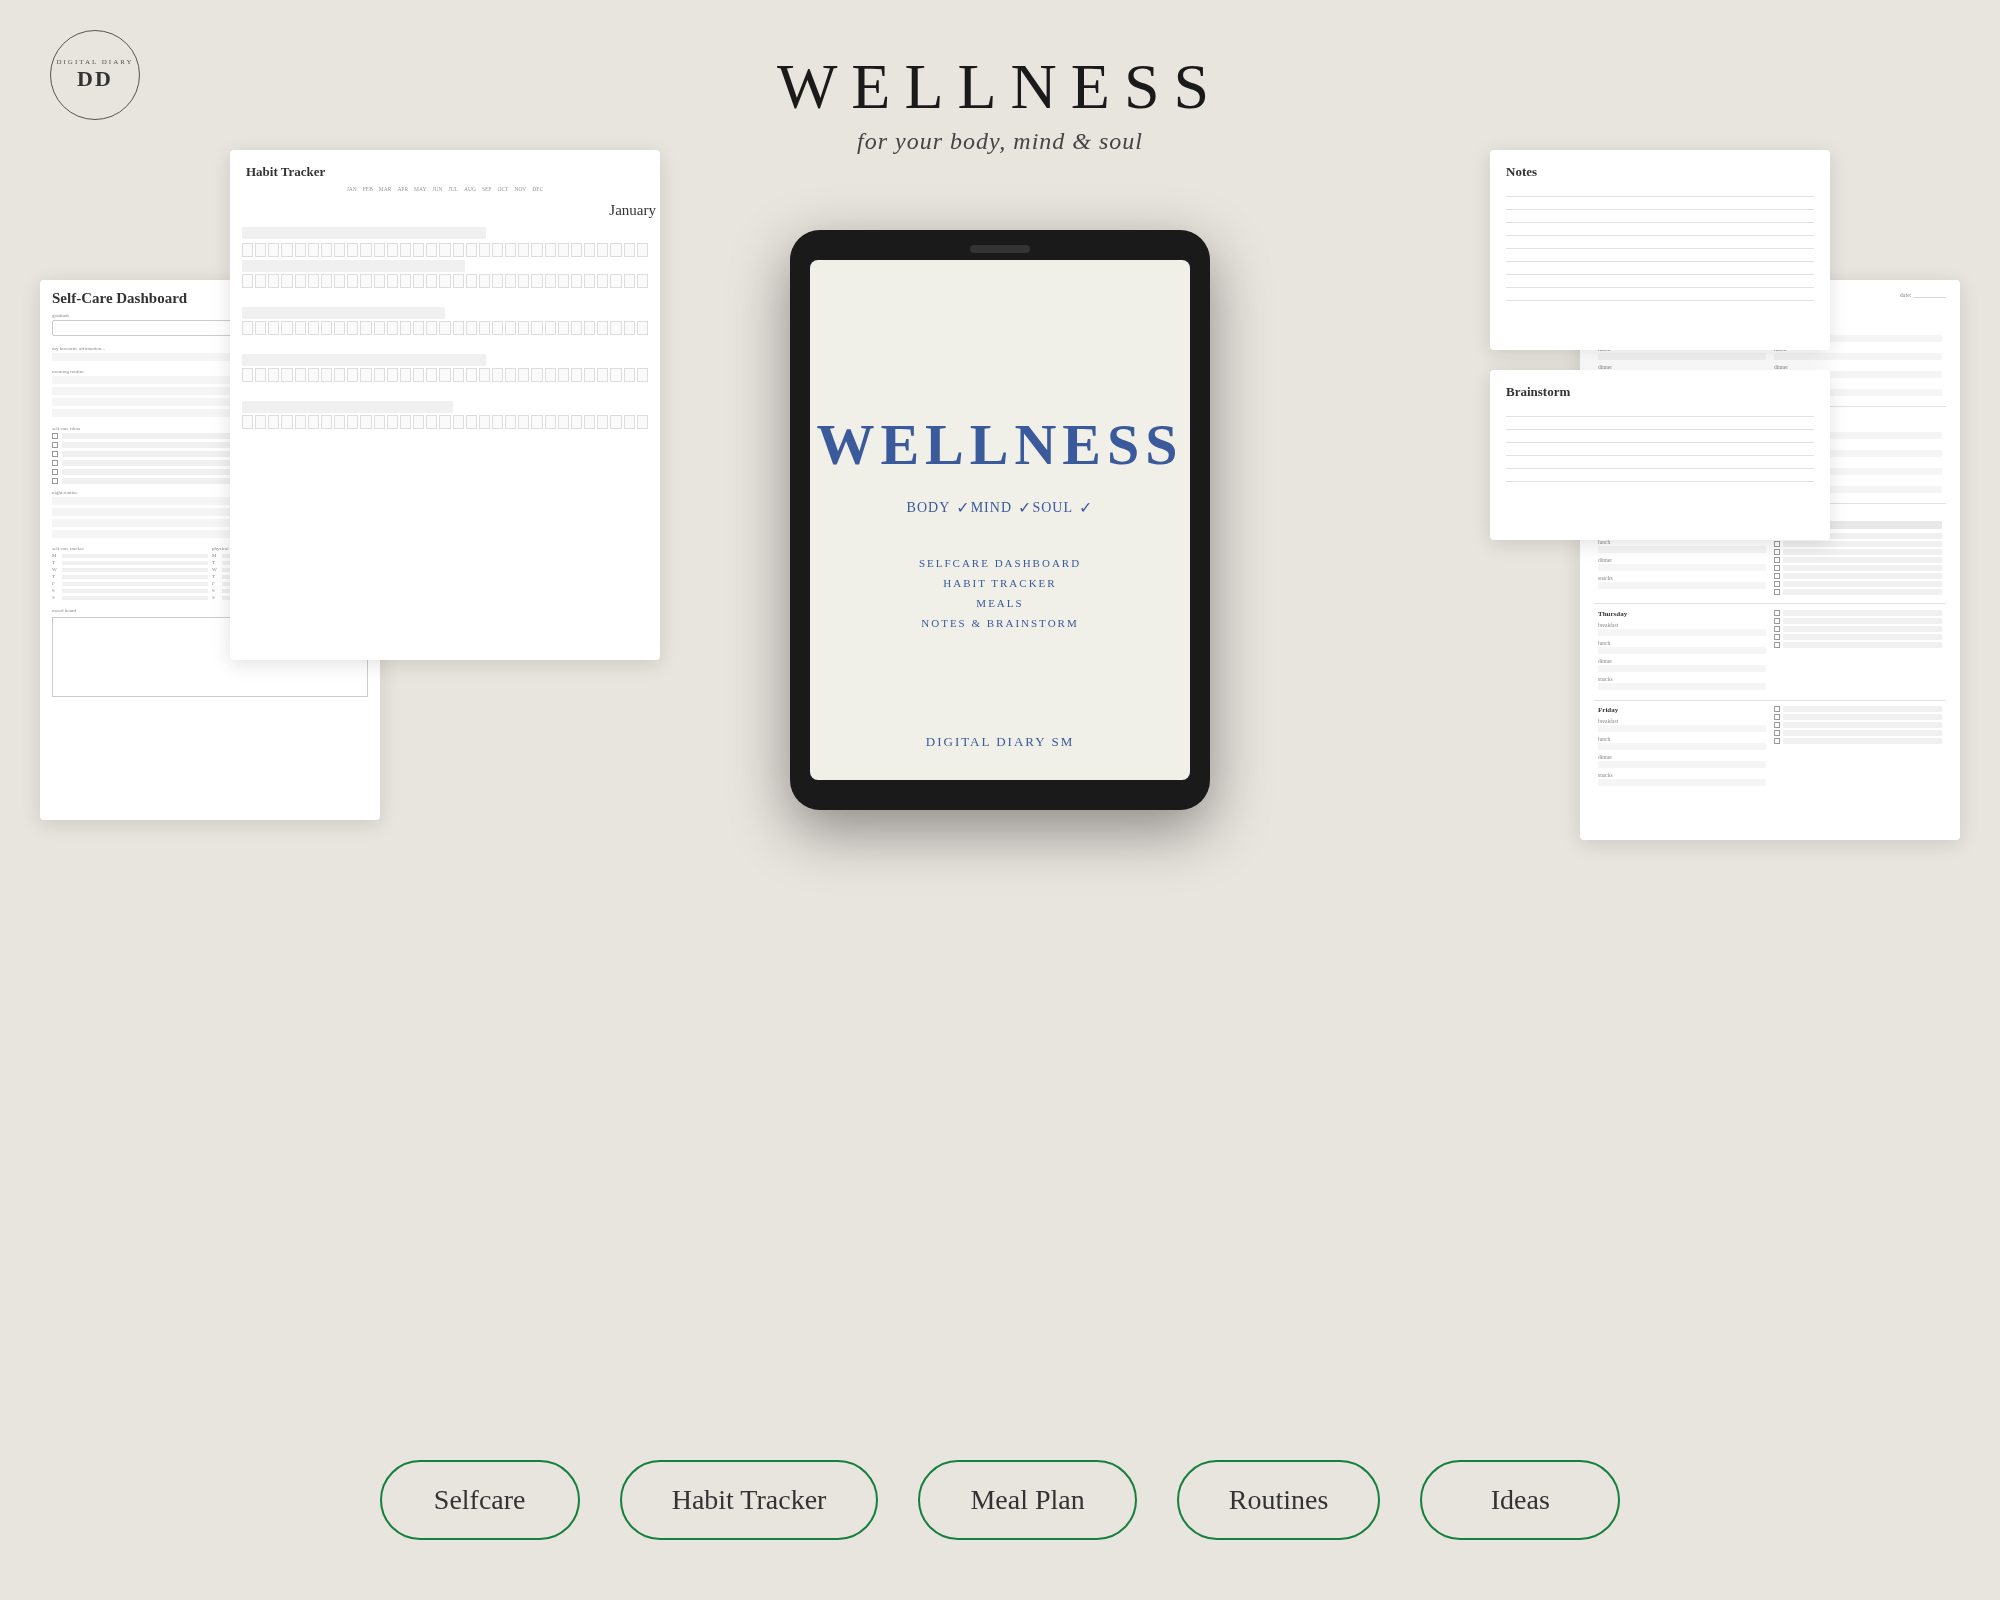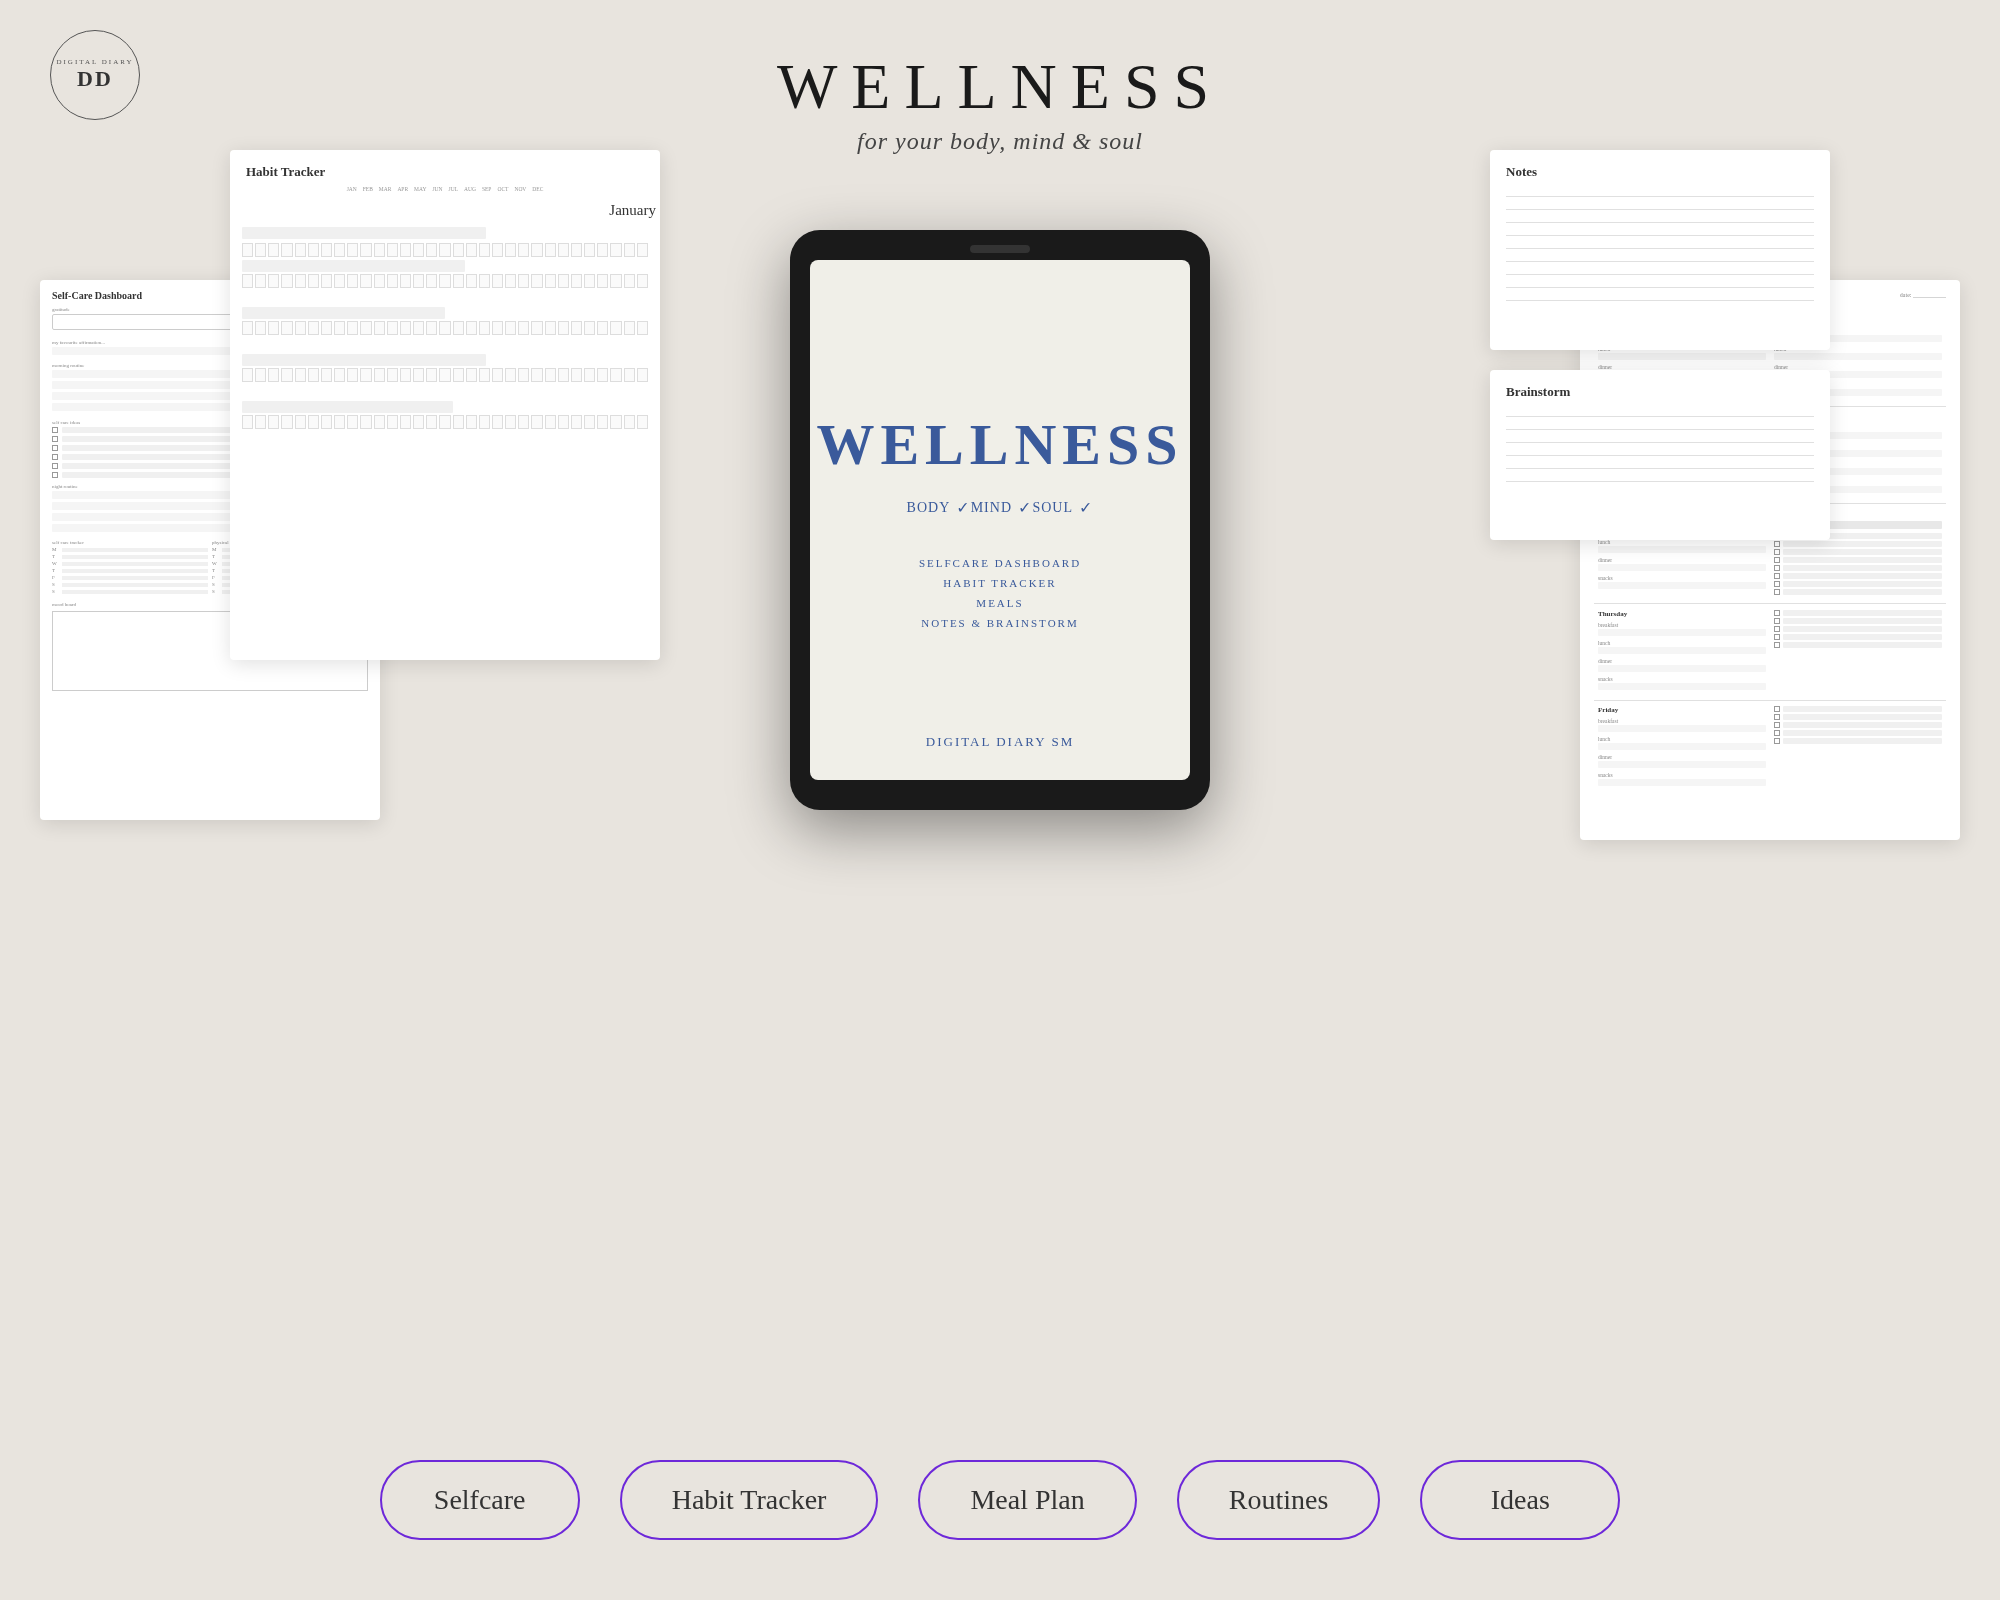--- a/index.html
+++ b/index.html
@@ -244,21 +244,21 @@
       top: 280px;
       left: 40px;
       width: 340px;
       height: 540px;
       z-index: 4;
     }
     .selfcare-inner {
       padding: 10px 12px;
     }
     .selfcare-title {
-      font-size: 10px;
+      font-size: 15px;
       color: #333;
       font-weight: 600;
       margin-bottom: 6px;
     }
     .selfcare-field {
       height: 16px;
       border: 0.5px solid #ccc;
       border-radius: 2px;
       margin-bottom: 4px;
     }
@@ -385,21 +385,21 @@
     .bottom-tags {
       position: absolute;
       bottom: 60px;
       left: 0;
       right: 0;
       display: flex;
       justify-content: center;
       gap: 40px;
     }
     .oval-tag {
-      border: 2px solid #6d28d9;
+      border: 2px solid #15803d;
       border-radius: 60px;
       padding: 22px 50px;
       background: transparent;
       display: flex;
       align-items: flex-end;
       justify-content: center;
       min-width: 200px;
     }
     .oval-tag-text {
       font-size: 28px;

